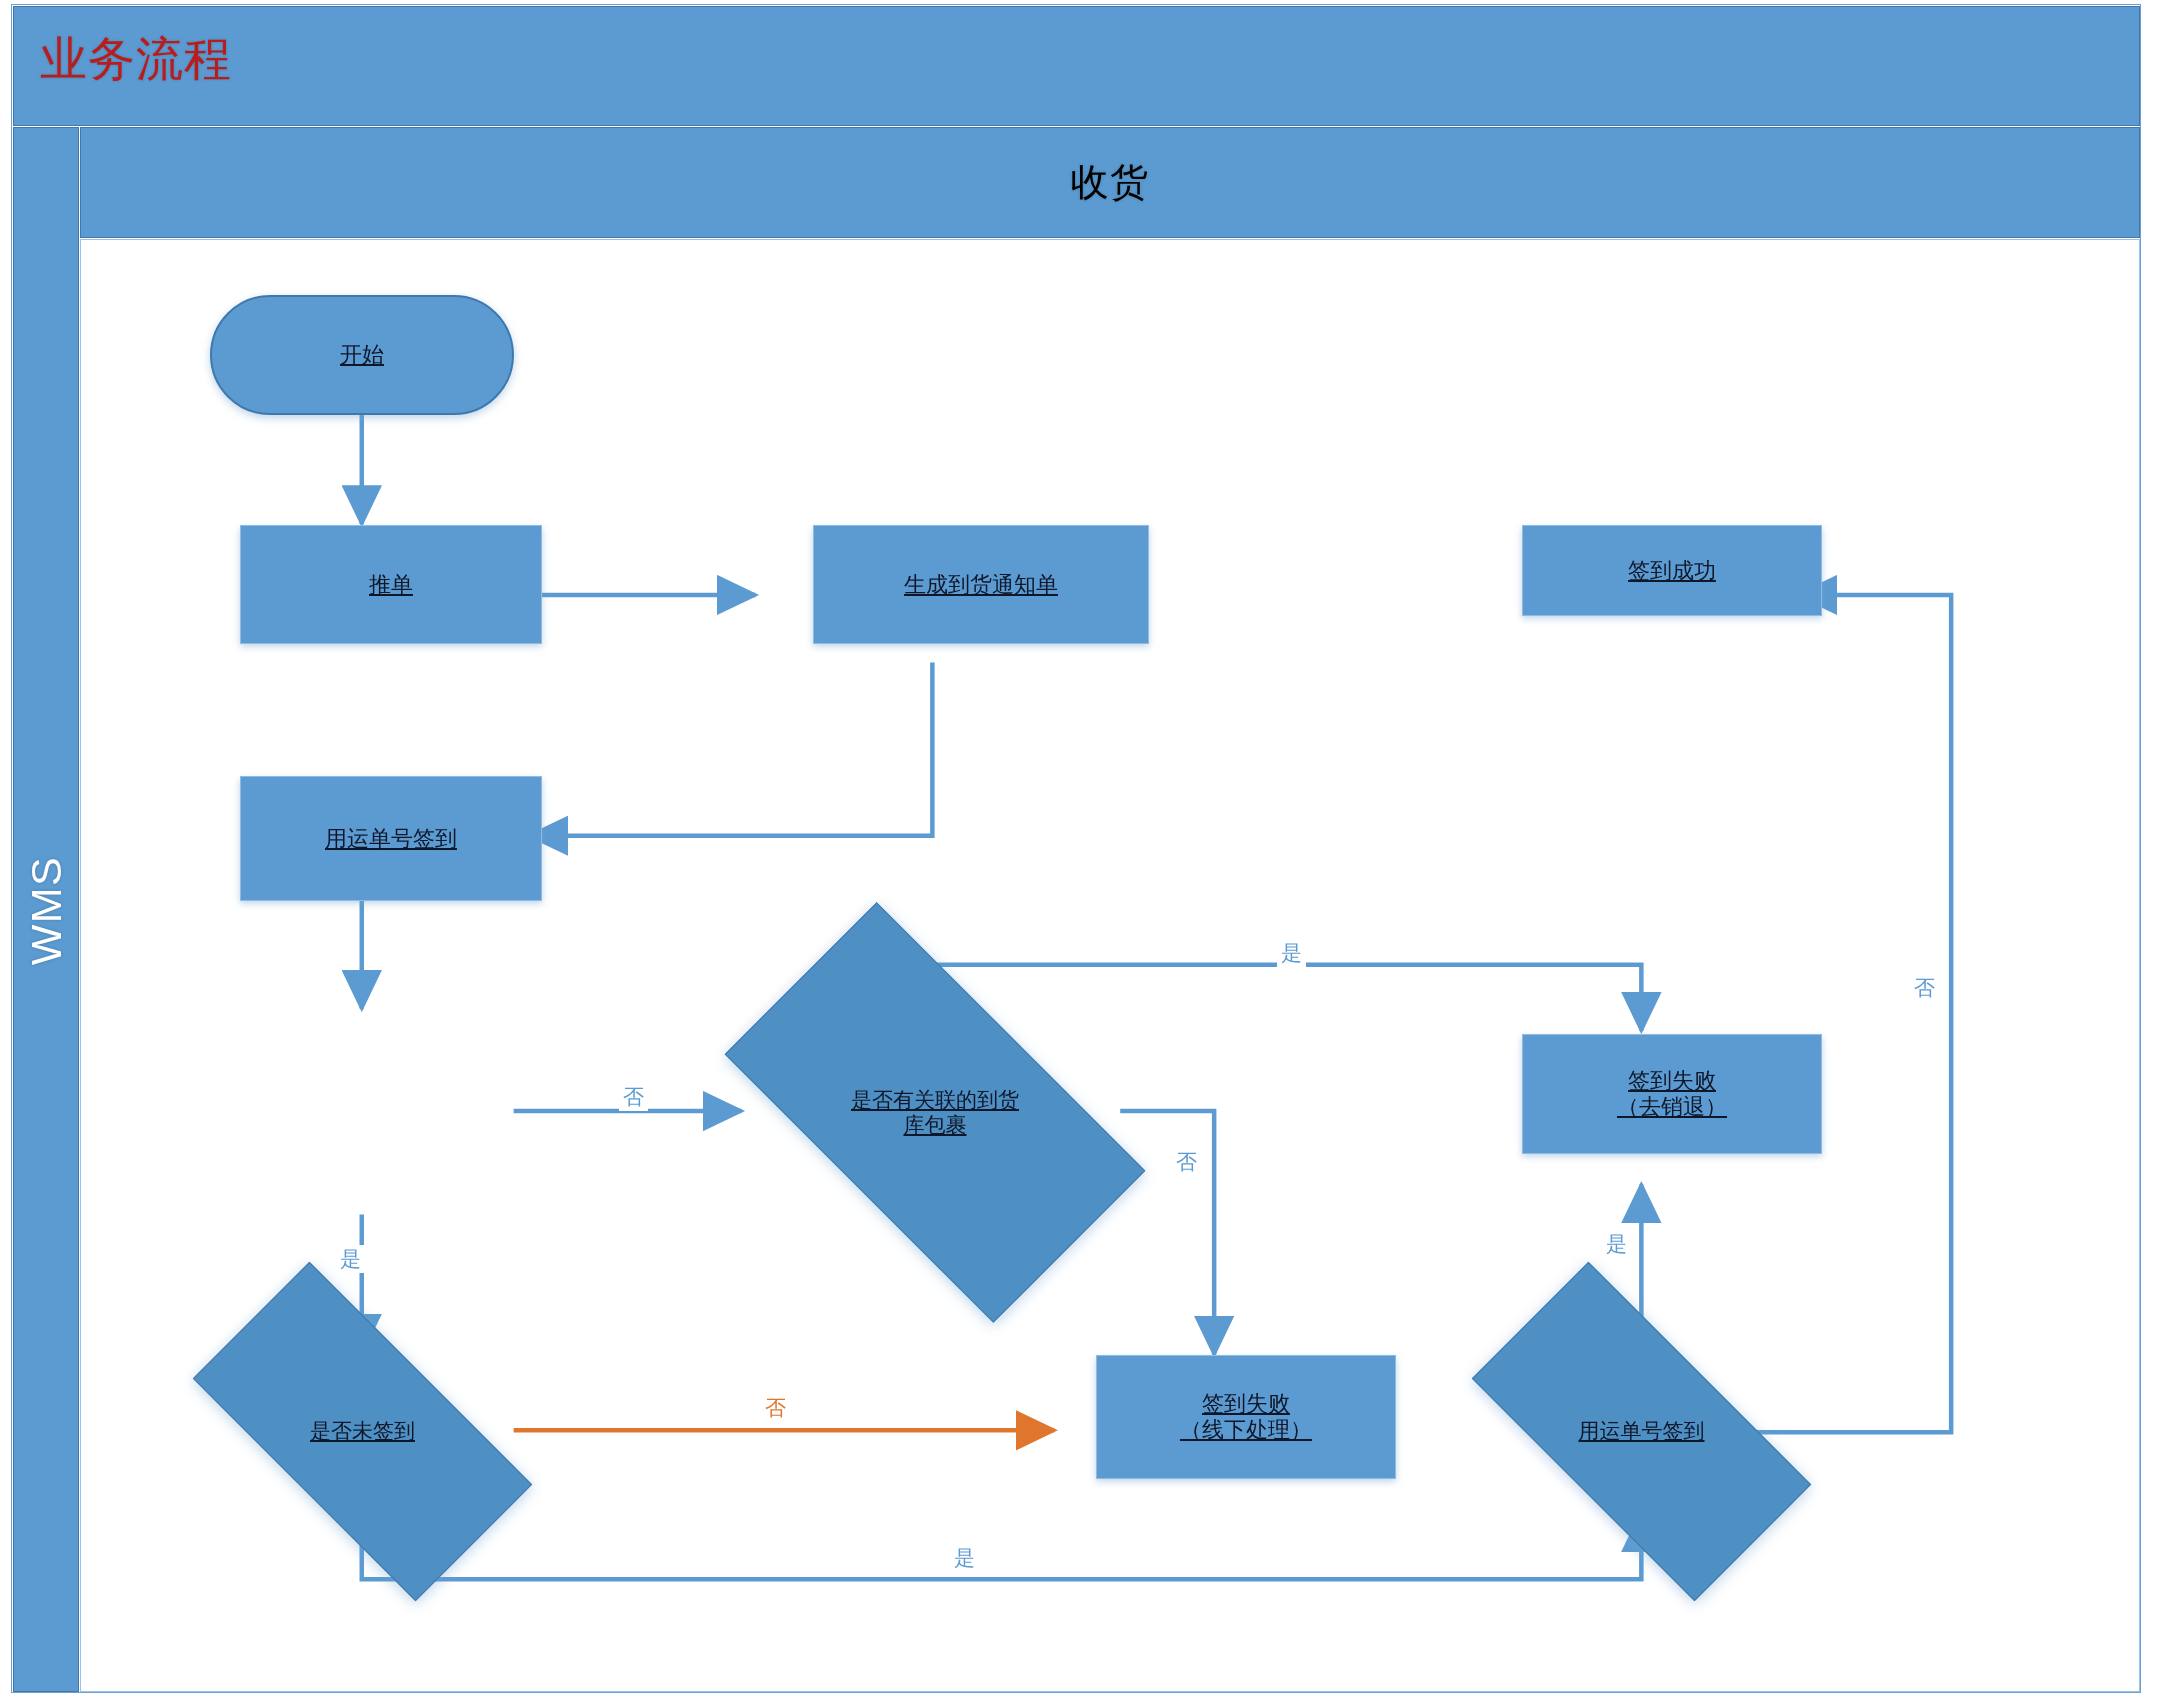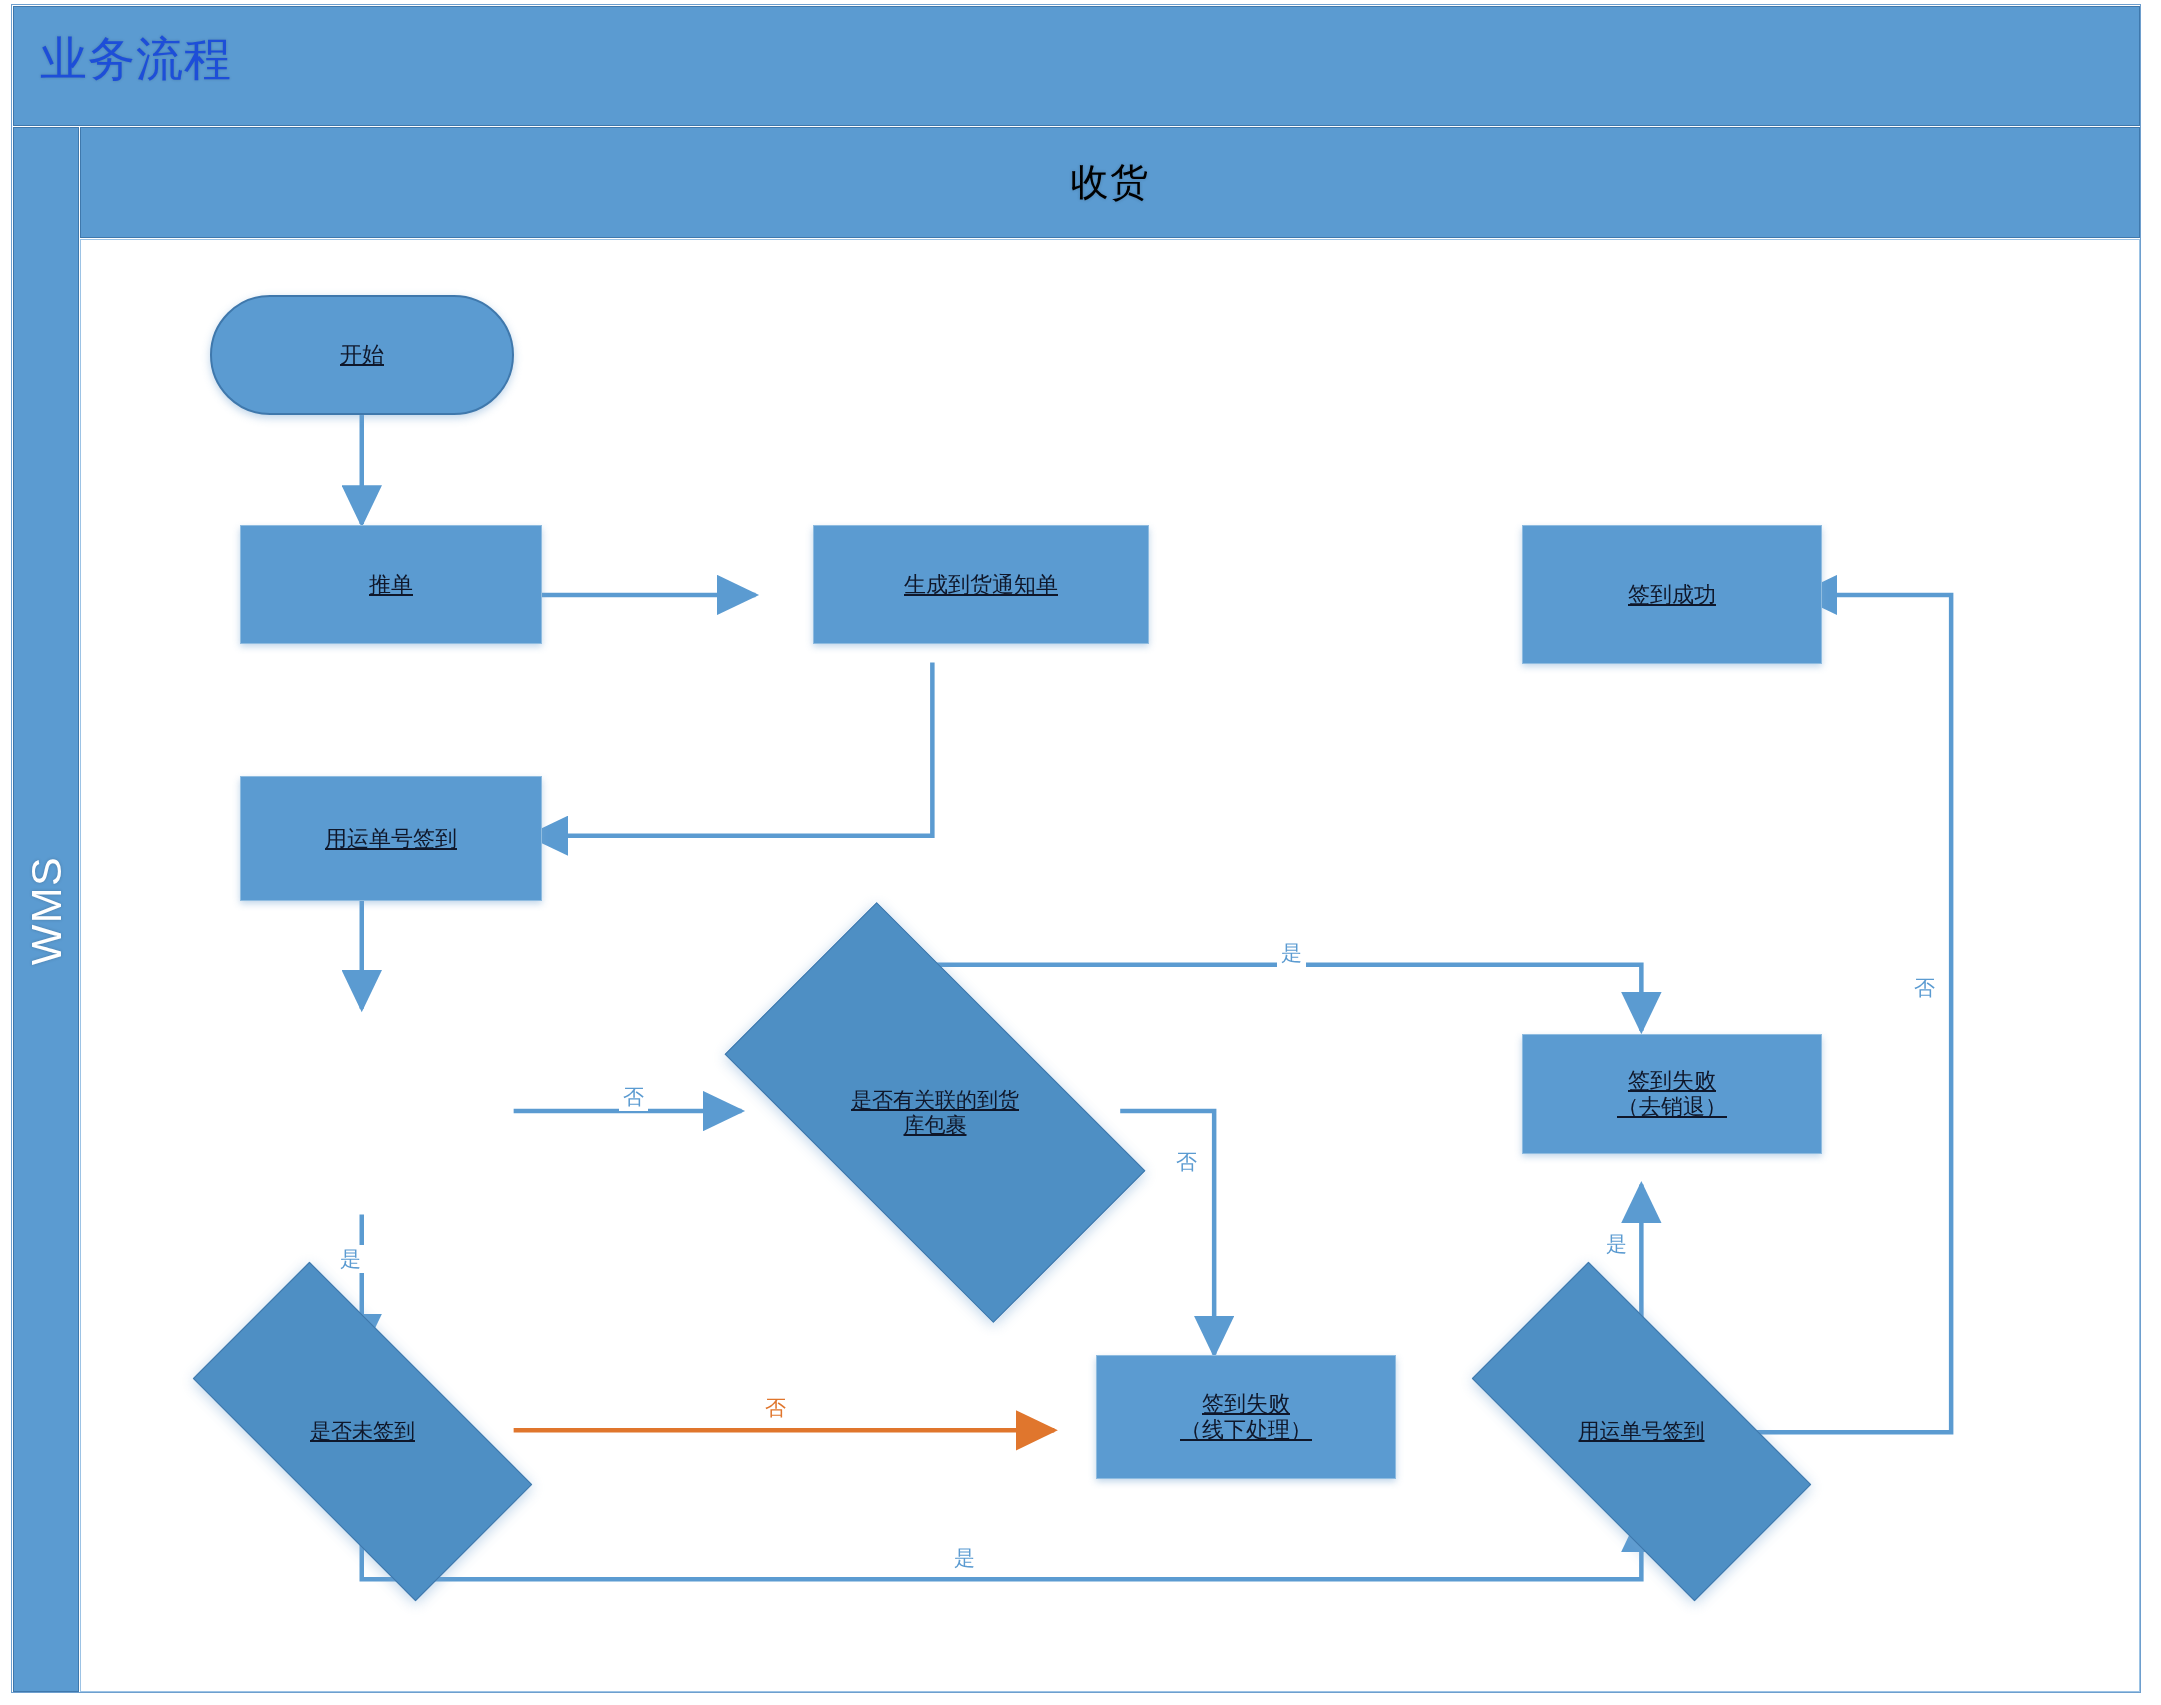--- a/index.html
+++ b/index.html
@@ -25,21 +25,21 @@
     left:12.5px; top:5.5px;
     width:2127px; height:120px;
     background:#5b9bd1;
     border:1.5px solid #3f78ac;
     box-sizing:border-box;
   }
   .lane-title-text{
     position:absolute;
     left:40px; top:27.5px;
     font-size:47px;
-    color:#1d4ed8;
+    color:#b91c1c;
     letter-spacing:1px;
     text-shadow:0 0 3px rgba(0,0,0,.18);
     white-space:nowrap;
   }
   
   .wms-band{
     position:absolute;
     left:12.5px; top:127px;
     width:66px; height:1565px;
     background:#5b9bd1;
@@ -195,21 +195,21 @@
   </svg>
 
   <div class="node startnode" style="left:210px;top:295px;width:304px;height:120px;">开始</div>
 
   <div class="node proc" style="left:210px;top:525px;width:302px;height:119px;">推单</div>
 
   <div class="node proc" style="left:783px;top:525px;width:336px;height:119px;">生成到货通知单</div>
 
   <div class="node proc" style="left:210px;top:776px;width:302px;height:125px;">用运单号签到</div>
 
-  <div class="node proc" style="left:1492px;top:525px;width:300px;height:139px;">签到成功</div>
+  <div class="node proc" style="left:1492px;top:525px;width:300px;height:91px;">签到成功</div>
 
 
   <div class="node decision" style="left:745px;top:1005px;width:380px;height:215px;">
     <div class="dia"></div>
     <div class="dtxt">是否有关联的到货
 库包裹</div>
   </div>
 
   <div class="node proc" style="left:1492px;top:1034px;width:300px;height:120px;">签到失败
 （去销退）</div>

